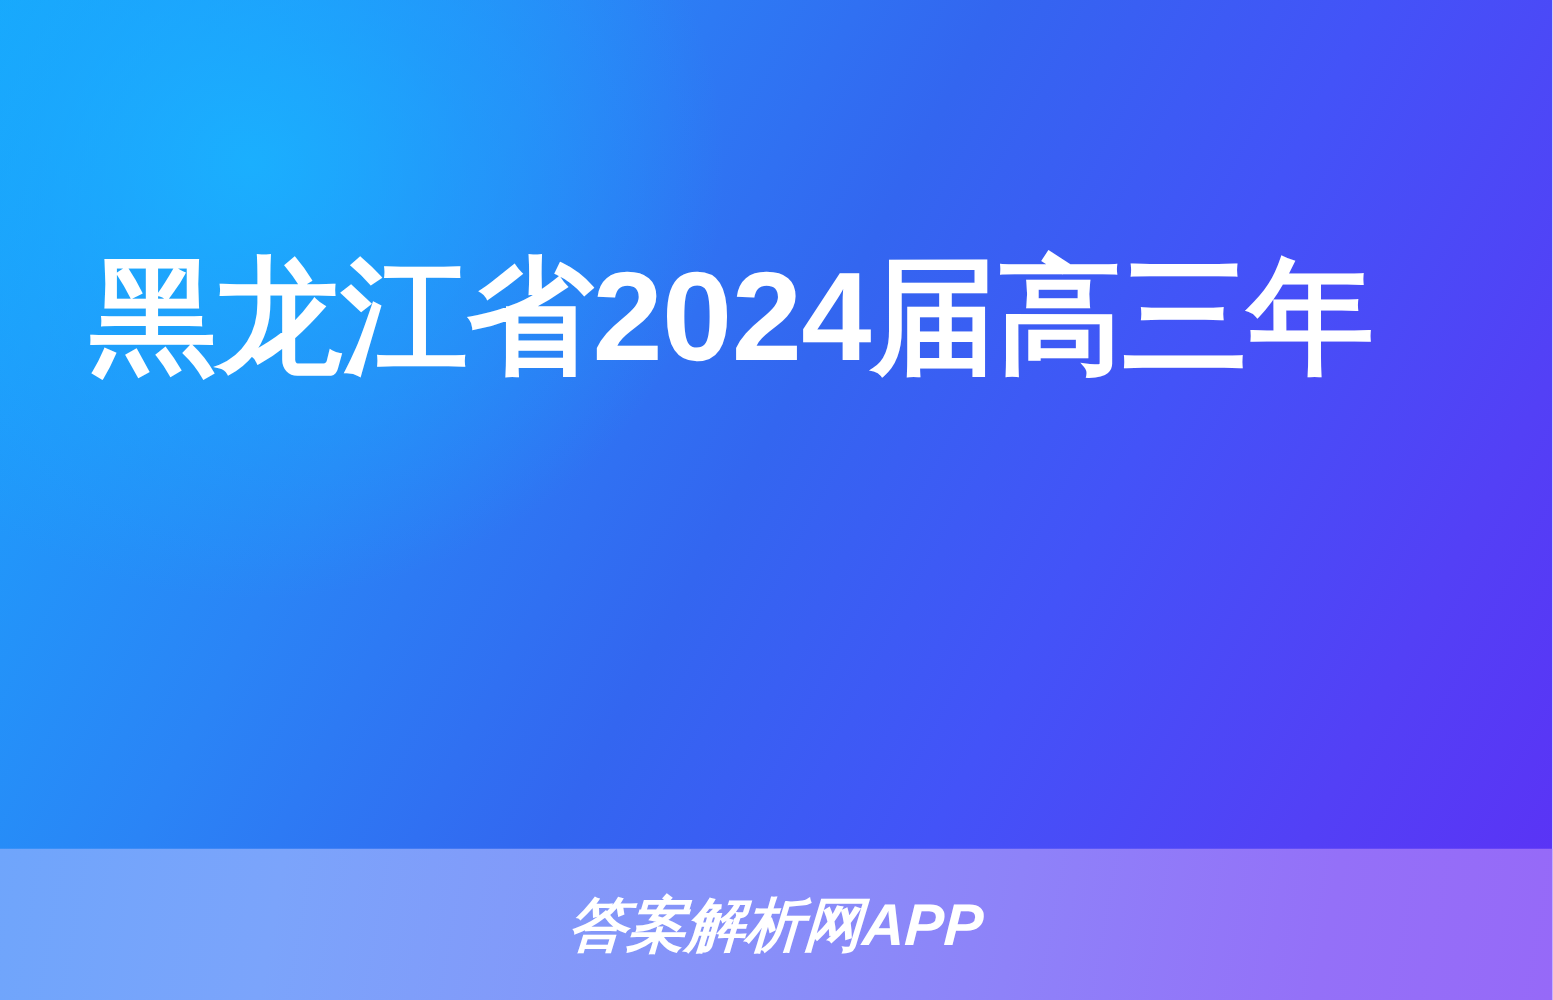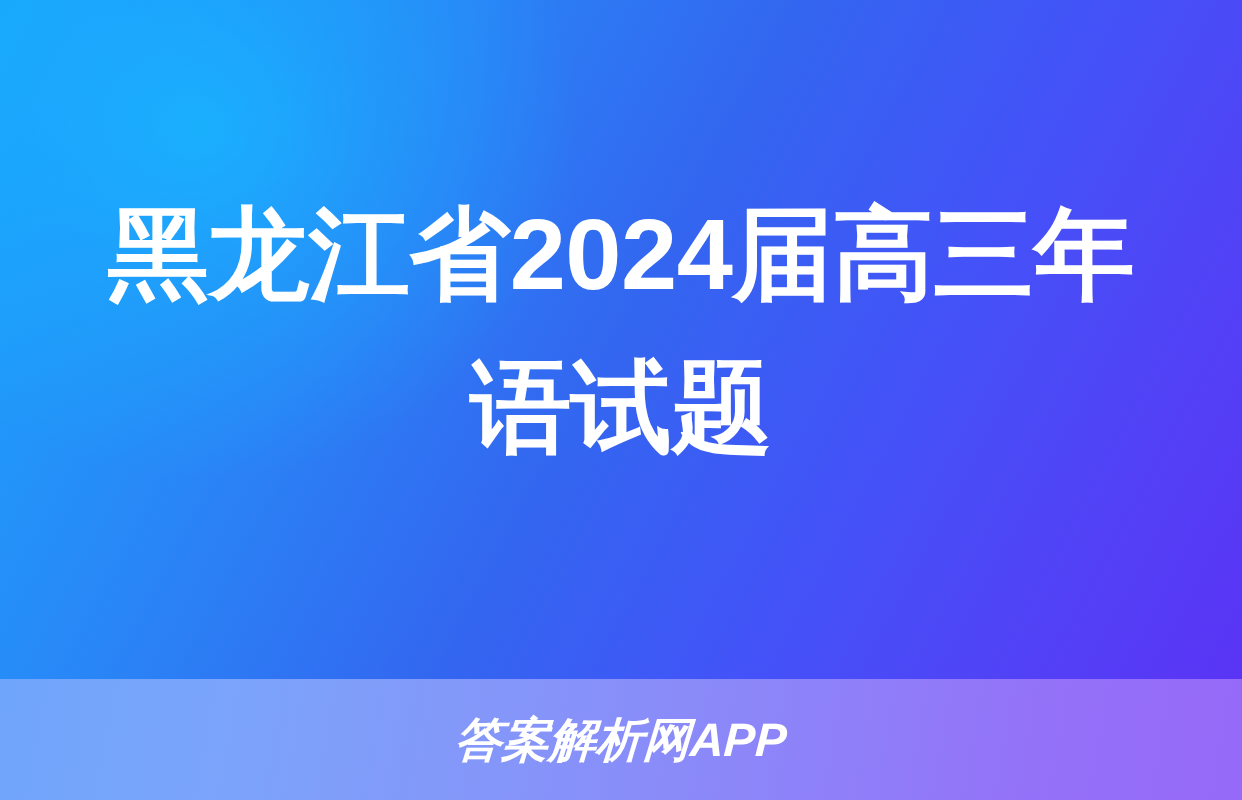--- a/index.html
+++ b/index.html
@@ -48,21 +48,21 @@
   }
 
   
   .title-block {
     position: absolute;
     left: 0;
     right: 0;
     top: 178px;
     padding: 0 72px;
     box-sizing: border-box;
-    text-align: center;
+    text-align: left;
   }
 
   .title-line {
     display: block;
     color: #ffffff;
     font-size: 101px;
     line-height: 153px;
     font-weight: 700;
     letter-spacing: -0.5px;
     white-space: nowrap;
@@ -102,20 +102,19 @@
 </head>
 <body>
 
 <div id="poster">
 
   <div class="bg-gradient"></div>
   <div class="bg-bloom"></div>
 
   <div class="title-block">
     <span class="title-line">黑龙江省2024届高三年</span>
-    <span class="title-line">语试题</span>
   </div>
 
   <div class="watermark-band">
     <span class="watermark-text">答案解析网APP</span>
   </div>
 
 </div>
 
 </body></html>

